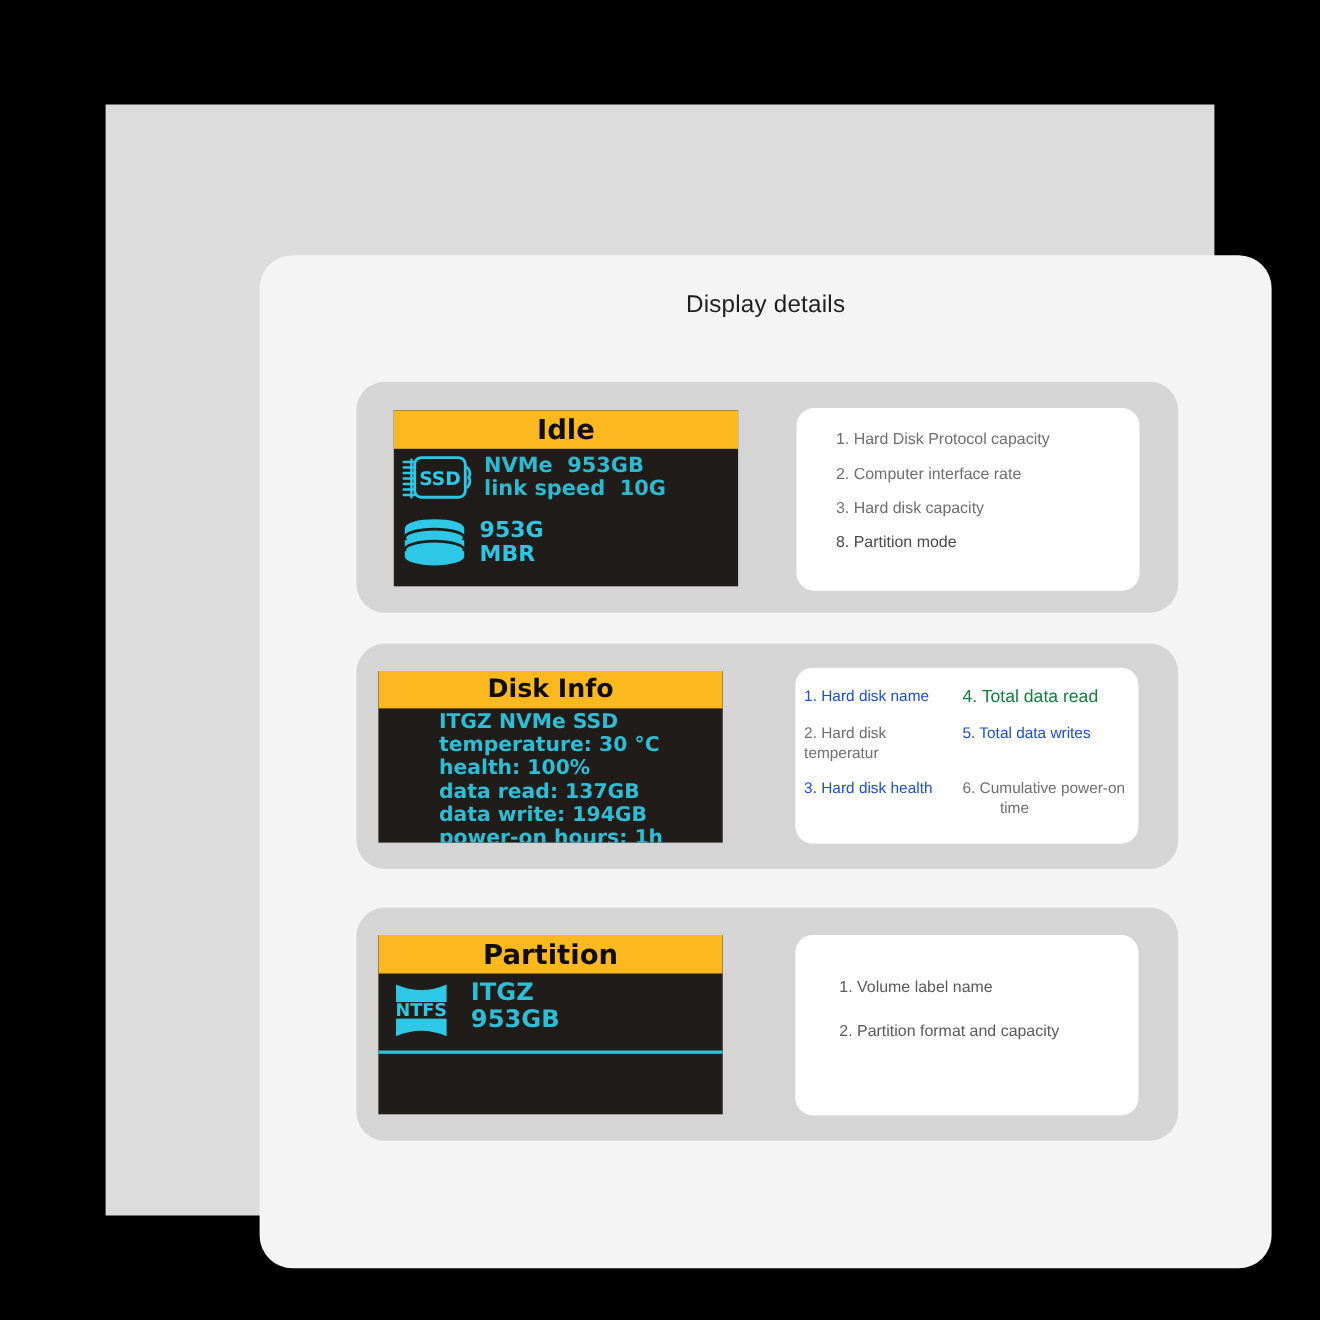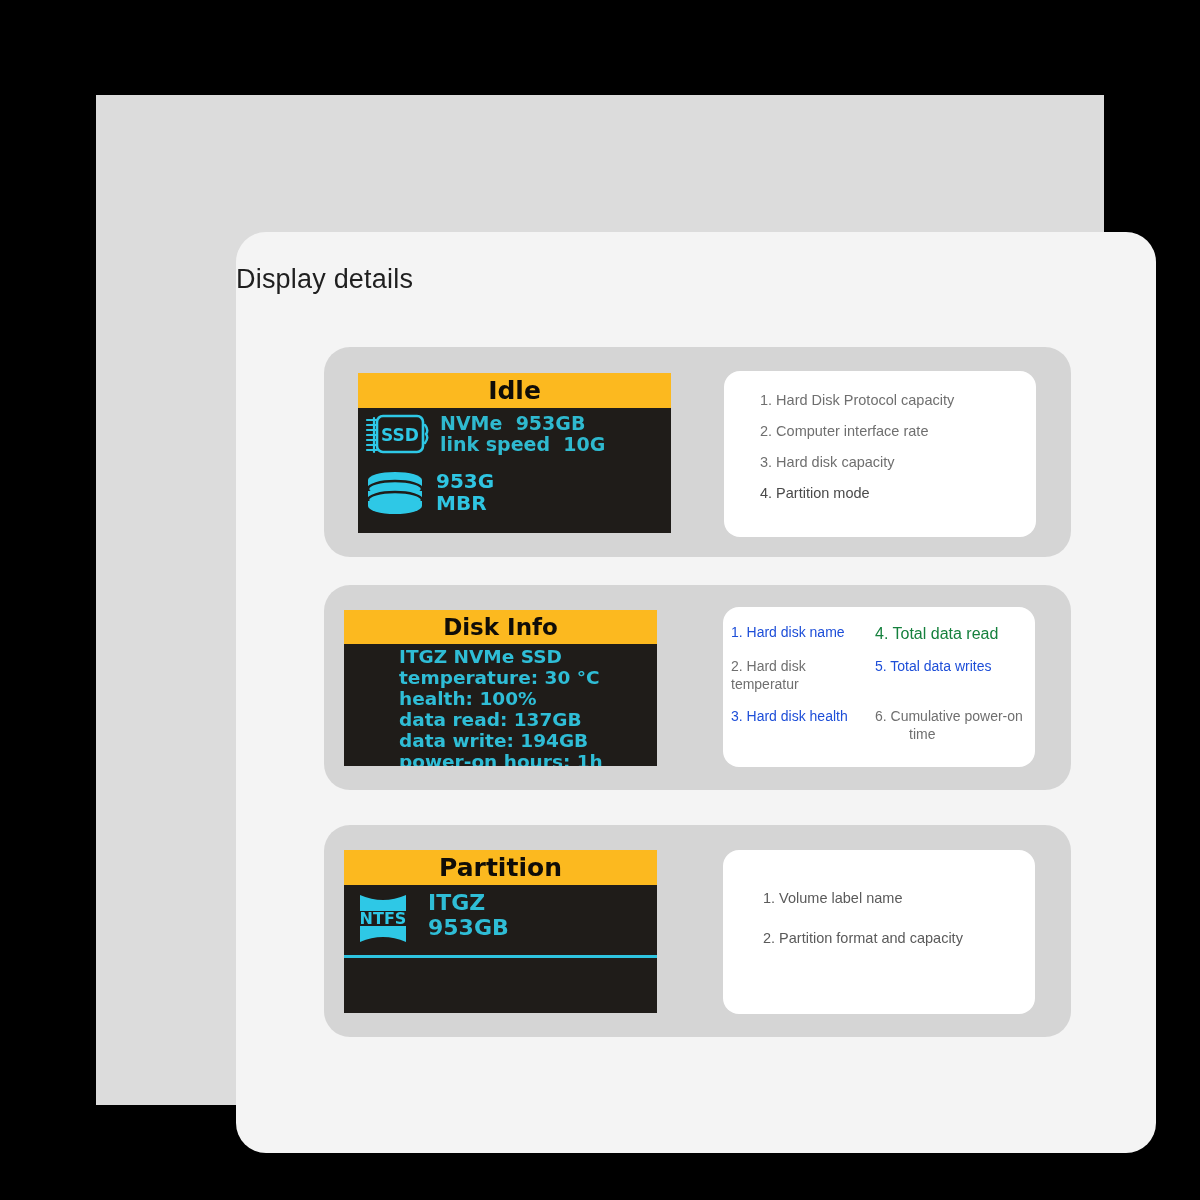--- a/index.html
+++ b/index.html
@@ -36,21 +36,22 @@
     background: #f4f4f4;
     border-radius: 30px;
   }
 
   
   .page-title {
     position: absolute;
     left: 0;
     top: 32px;
     width: 920px;
-    font-size: 27px;
+    text-align: center;
+    font-size: 22px;
     color: #1f1f1f;
     font-weight: 400;
     letter-spacing: 0.2px;
   }
 
   
   .panel {
     position: absolute;
     left: 88px;
     width: 747px;
@@ -247,21 +248,21 @@
             </div>
 
           </div>
         </div>
 
         <div class="legend legend-1">
           <ul class="legend-list">
             <li>1. Hard Disk Protocol capacity</li>
             <li>2. Computer interface rate</li>
             <li>3. Hard disk capacity</li>
-            <li>4. Partition mode</li>
+            <li>8. Partition mode</li>
           </ul>
         </div>
 
       </div>
 
       <div class="panel panel-2">
 
         <div class="display display-2">
           <div class="display-header">Disk Info</div>
           <div class="display-body" style="height:122px;">

